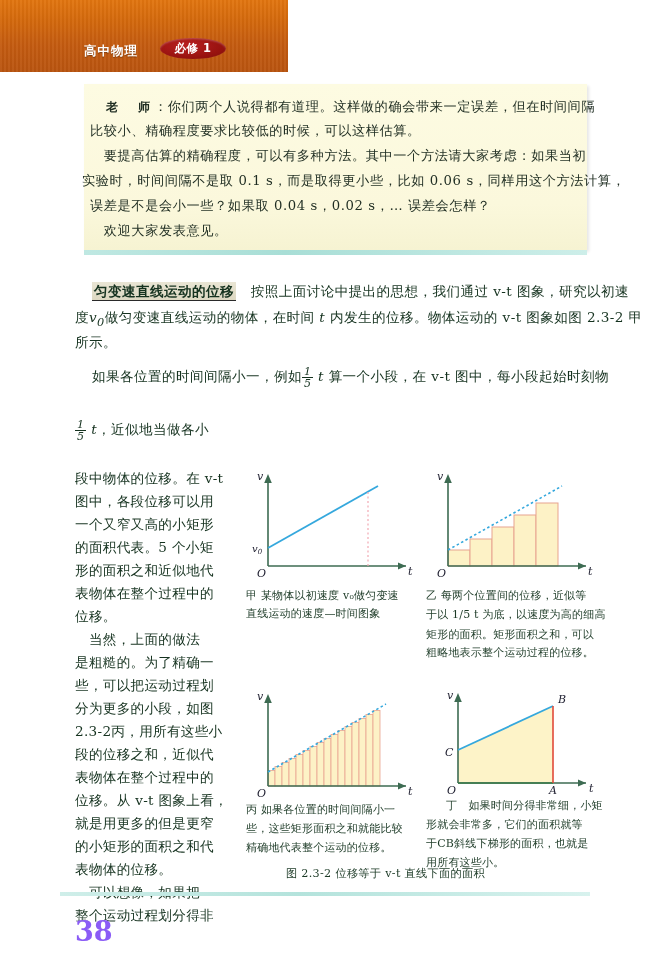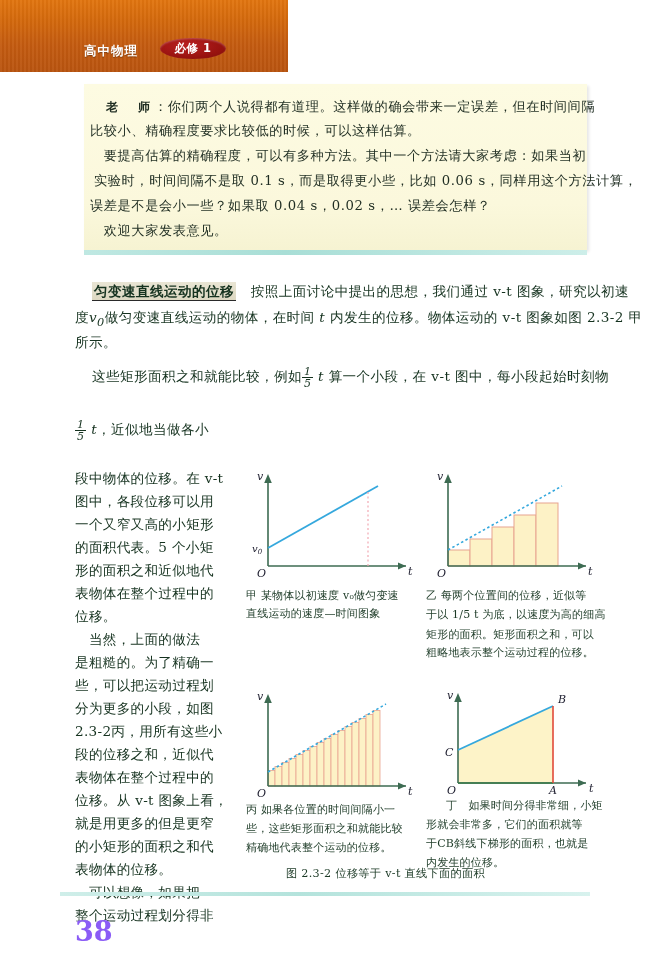--- a/index.html
+++ b/index.html
@@ -134,35 +134,35 @@
   </div>
 
   <div id="dialogue"></div>
   <div id="dialogue-underline"></div>
 
   <div class="dlg-line" style="left:106px;top:98px;">
     <span class="dlg-bold">老　师</span><span>：你们两个人说得都有道理。这样做的确会带来一定误差，但在时间间隔</span>
   </div>
   <div class="dlg-line" style="left:90px;top:122px;">比较小、精确程度要求比较低的时候，可以这样估算。</div>
   <div class="dlg-line" style="left:90px;top:147px;">　要提高估算的精确程度，可以有多种方法。其中一个方法请大家考虑：如果当初</div>
-  <div class="dlg-line" style="left:94px;top:172px;">实验时，时间间隔不是取 0.1 s，而是取得更小些，比如 0.06 s，同样用这个方法计算，</div>
+  <div class="dlg-line" style="left:82px;top:172px;">实验时，时间间隔不是取 0.1 s，而是取得更小些，比如 0.06 s，同样用这个方法计算，</div>
   <div class="dlg-line" style="left:90px;top:197px;">误差是不是会小一些？如果取 0.04 s，0.02 s，… 误差会怎样？</div>
   <div class="dlg-line" style="left:90px;top:222px;">　欢迎大家发表意见。</div>
 
   <div class="ptext" style="left:92px;top:283px;">
     <span class="hl-term">匀变速直线运动的位移</span>
     <span style="margin-left:10px;">按照上面讨论中提出的思想，我们通过 v-t 图象，研究以初速</span>
   </div>
   <div class="ptext" style="left:75px;top:309px;">
     <span>度</span><span class="it">v<sub>0</sub></span><span>做匀变速直线运动的物体，在时间</span><span class="it">&nbsp;t&nbsp;</span><span>内发生的位移。物体运动的 v-t 图象如图 2.3-2 甲</span>
   </div>
   <div class="ptext" style="left:75px;top:334px;">所示。</div>
 
   <div class="ptext" style="left:92px;top:366px;">
-    <span>这些矩形面积之和就能比较，例如</span><span class="frac"><span class="num">1</span><span class="den">5</span></span><span class="it">&nbsp;t&nbsp;</span><span>算一个小段，在 v-t 图中，每小段起始时刻物</span>
+    <span>如果各位置的时间间隔小一，例如</span><span class="frac"><span class="num">1</span><span class="den">5</span></span><span class="it">&nbsp;t&nbsp;</span><span>算一个小段，在 v-t 图中，每小段起始时刻物</span>
   </div>
   <div class="ptext" style="left:75px;top:419px;">
     <span class="frac"><span class="num">1</span><span class="den">5</span></span><span class="it">&nbsp;t</span><span>，近似地当做各小</span>
   </div>
 
   <div class="lcol" style="top:470px;">段中物体的位移。在 v-t</div>
   <div class="lcol" style="top:493px;">图中，各段位移可以用</div>
   <div class="lcol" style="top:516px;">一个又窄又高的小矩形</div>
   <div class="lcol" style="top:539px;">的面积代表。5 个小矩</div>
   <div class="lcol" style="top:562px;">形的面积之和近似地代</div>
@@ -277,18 +277,18 @@
       <text x="163" y="112" font-family="DejaVu Serif, serif" font-style="italic" font-size="11" fill="#223">t</text>
       <text x="21" y="114" font-family="DejaVu Serif, serif" font-style="italic" font-size="11" fill="#223">O</text>
       <text x="19" y="76" font-family="DejaVu Serif, serif" font-style="italic" font-size="11" fill="#223">C</text>
       <text x="123" y="114" font-family="DejaVu Serif, serif" font-style="italic" font-size="11" fill="#223">A</text>
       <text x="132" y="23" font-family="DejaVu Serif, serif" font-style="italic" font-size="11" fill="#223">B</text>
     </svg>
   </div>
   <div class="figcap" style="left:426px;top:798px;margin-left:20px;">丁　如果时间分得非常细，小矩</div>
   <div class="figcap" style="left:426px;top:817px;">形就会非常多，它们的面积就等</div>
   <div class="figcap" style="left:426px;top:836px;">于CB斜线下梯形的面积，也就是</div>
-  <div class="figcap" style="left:426px;top:855px;">内发生的位移。</div>
+  <div class="figcap" style="left:426px;top:855px;">用所有这些小。</div>
 
   <div id="main-caption">图 2.3-2  位移等于 v-t 直线下面的面积</div>
   <div id="bottom-rule"></div>
 
 </div>
 
 </body></html>

